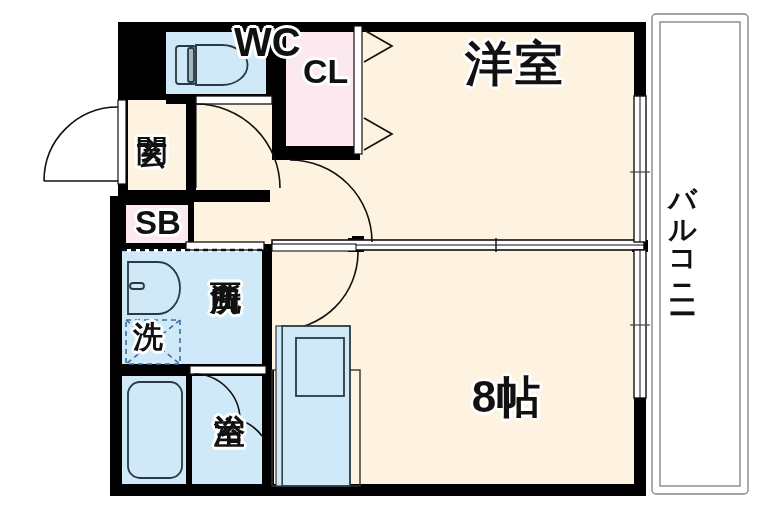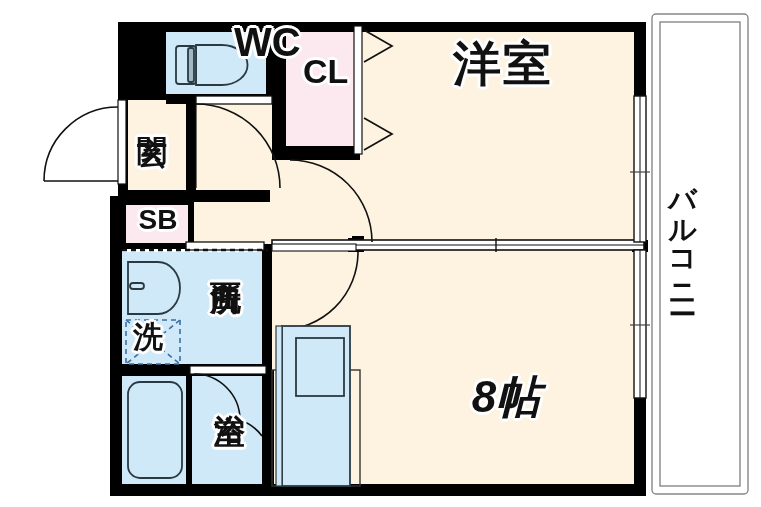--- a/index.html
+++ b/index.html
@@ -181,31 +181,31 @@
     <g>
       <rect x="282" y="326" width="68" height="160" fill="#cfe9f8" stroke="#2b3a42" stroke-width="1.8"></rect>
       <rect x="276" y="326" width="6" height="160" fill="#cfe9f8" stroke="#2b3a42" stroke-width="1.2"></rect>
     </g>
     <g>
       <rect x="296" y="338" width="48" height="58" fill="#cfe9f8" stroke="#2b3a42" stroke-width="1.8"></rect>
     </g>
 
   </svg>
 
-  <div class="lbl ctr" style="left:438px;top:40px;width:130px;font-size:48px;letter-spacing:2px;">洋室</div>
-
-  <div class="lbl ctr" style="left:436px;top:375px;width:140px;font-size:44px;font-style:italic;">8帖</div>
+  <div class="lbl ctr" style="left:450px;top:40px;width:130px;font-size:48px;letter-spacing:2px;">洋室</div>
+
+  <div class="lbl ctr" style="left:436px;top:375px;width:140px;font-size:44px;">8帖</div>
 
   <div class="lbl vert" style="left:137px;top:112px;font-size:30px;">玄関</div>
 
   <div class="lbl" style="left:234px;top:24px;font-size:40px;line-height:0.93;">WC</div>
 
   <div class="lbl" style="left:303px;top:50px;font-size:34px;line-height:1.25;">CL</div>
 
-  <div class="lbl ctr" style="left:126px;top:206px;width:64px;font-size:28px;text-align:center;">SB</div>
+  <div class="lbl ctr" style="left:126px;top:206px;width:64px;font-size:33px;text-align:center;">SB</div>
 
   <div class="lbl vert" style="left:210px;top:258px;font-size:31px;">洗面所</div>
 
   <div class="lbl" style="left:133px;top:322px;font-size:30px;">洗</div>
 
   <div class="lbl vert" style="left:214px;top:390px;font-size:31px;">浴室</div>
 
   <div class="lbl vert" style="left:668px;top:168px;font-size:28px;letter-spacing:1px;">バルコニー</div>
 
 </div>

